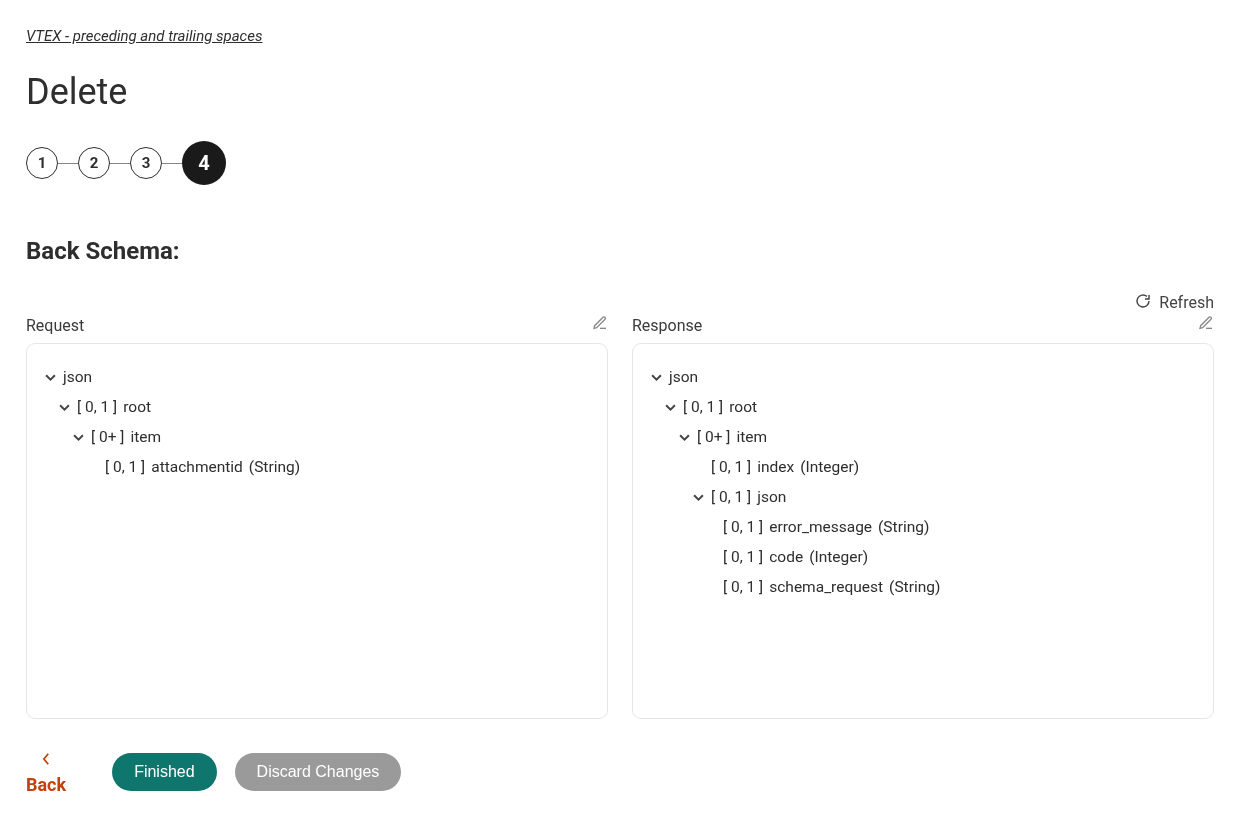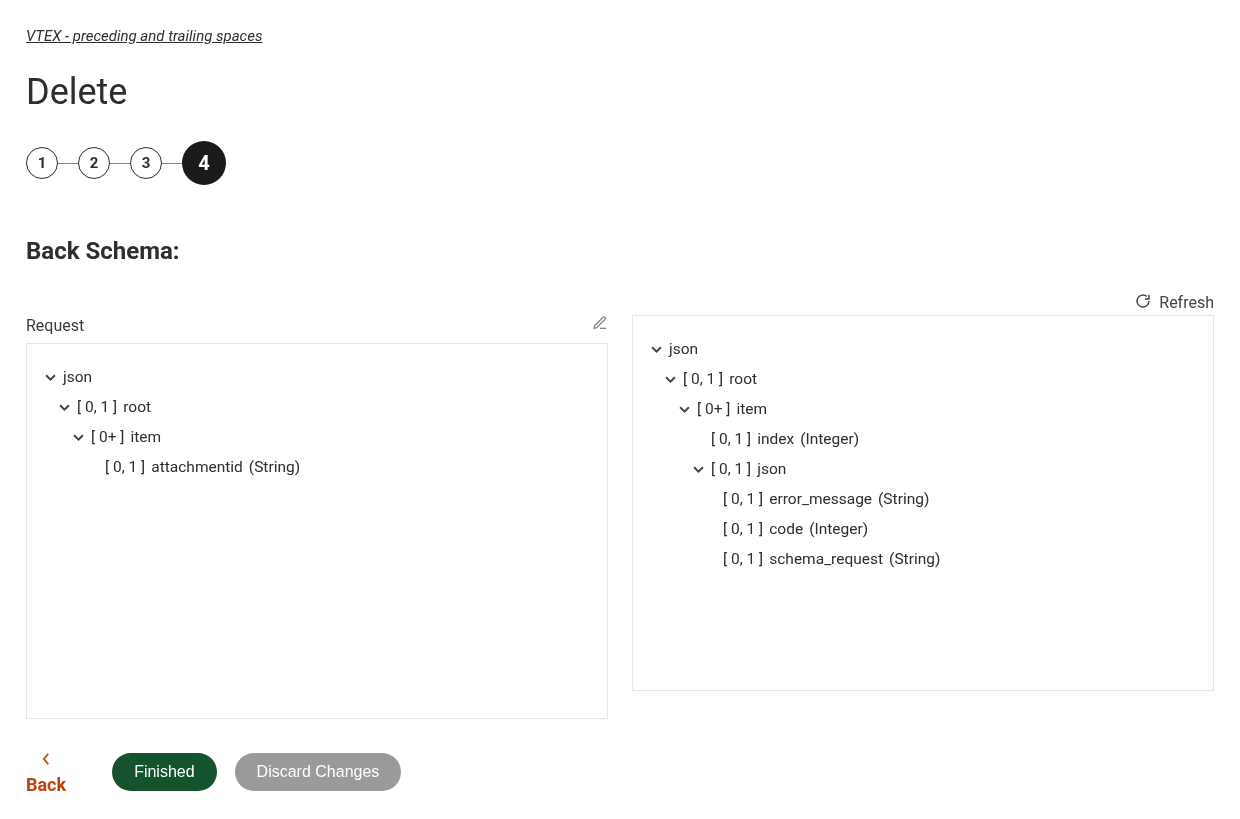--- a/index.html
+++ b/index.html
@@ -97,21 +97,21 @@
       color: #3a3a3a;
     }
     .edit-icon {
       color: #888;
       cursor: pointer;
       width: 16px;
       height: 16px;
     }
     .pane-body {
       border: 1px solid #e6e6e6;
-      border-radius: 0;
+      border-radius: 9px;
       padding: 18px 16px;
       height: 376px;
       overflow: auto;
     }
     .tree {
       font-size: 15.5px;
       color: #2e2e2e;
     }
     .tree-node {
       display: flex;
@@ -158,21 +158,21 @@
     }
     .btn {
       border: none;
       border-radius: 999px;
       padding: 10px 22px;
       font-size: 16px;
       font-weight: 500;
       cursor: pointer;
     }
     .btn-primary {
-      background: #14532d;
+      background: #0f766e;
       color: #fff;
     }
     .btn-secondary {
       background: #9a9a9a;
       color: #fff;
     }
   </style>
 </head>
 <body>
 
@@ -250,20 +250,29 @@
             </span>
           <span>[ 0, 1 ]</span>
           <span class="bold">attachmentid</span>
           <span>(String)</span>
         </div>
       </div>
     </div>
   </div>
 
   <div class="pane">
+    <div class="pane-header">
+      <span>Response</span>
+      <span>
+        <svg class="edit-icon" viewBox="0 0 24 24" fill="none" stroke="currentColor" stroke-width="2">
+          <path d="M12 20h9"></path>
+            <path d="M16.5 3.5a2.1 2.1 0 0 1 3 3L7 19l-4 1 1-4Z"></path>
+        </svg>
+      </span>
+    </div>
     <div class="pane-body">
       <div class="tree">
         <div class="tree-node">
           <span class="chevron">
               <svg viewBox="0 0 10 10">
                 <path d="M1 3 L5 7 L9 3" fill="none" stroke="currentColor" stroke-width="1.8"></path>
               </svg>
             </span>
           <span>json</span>
         </div>

